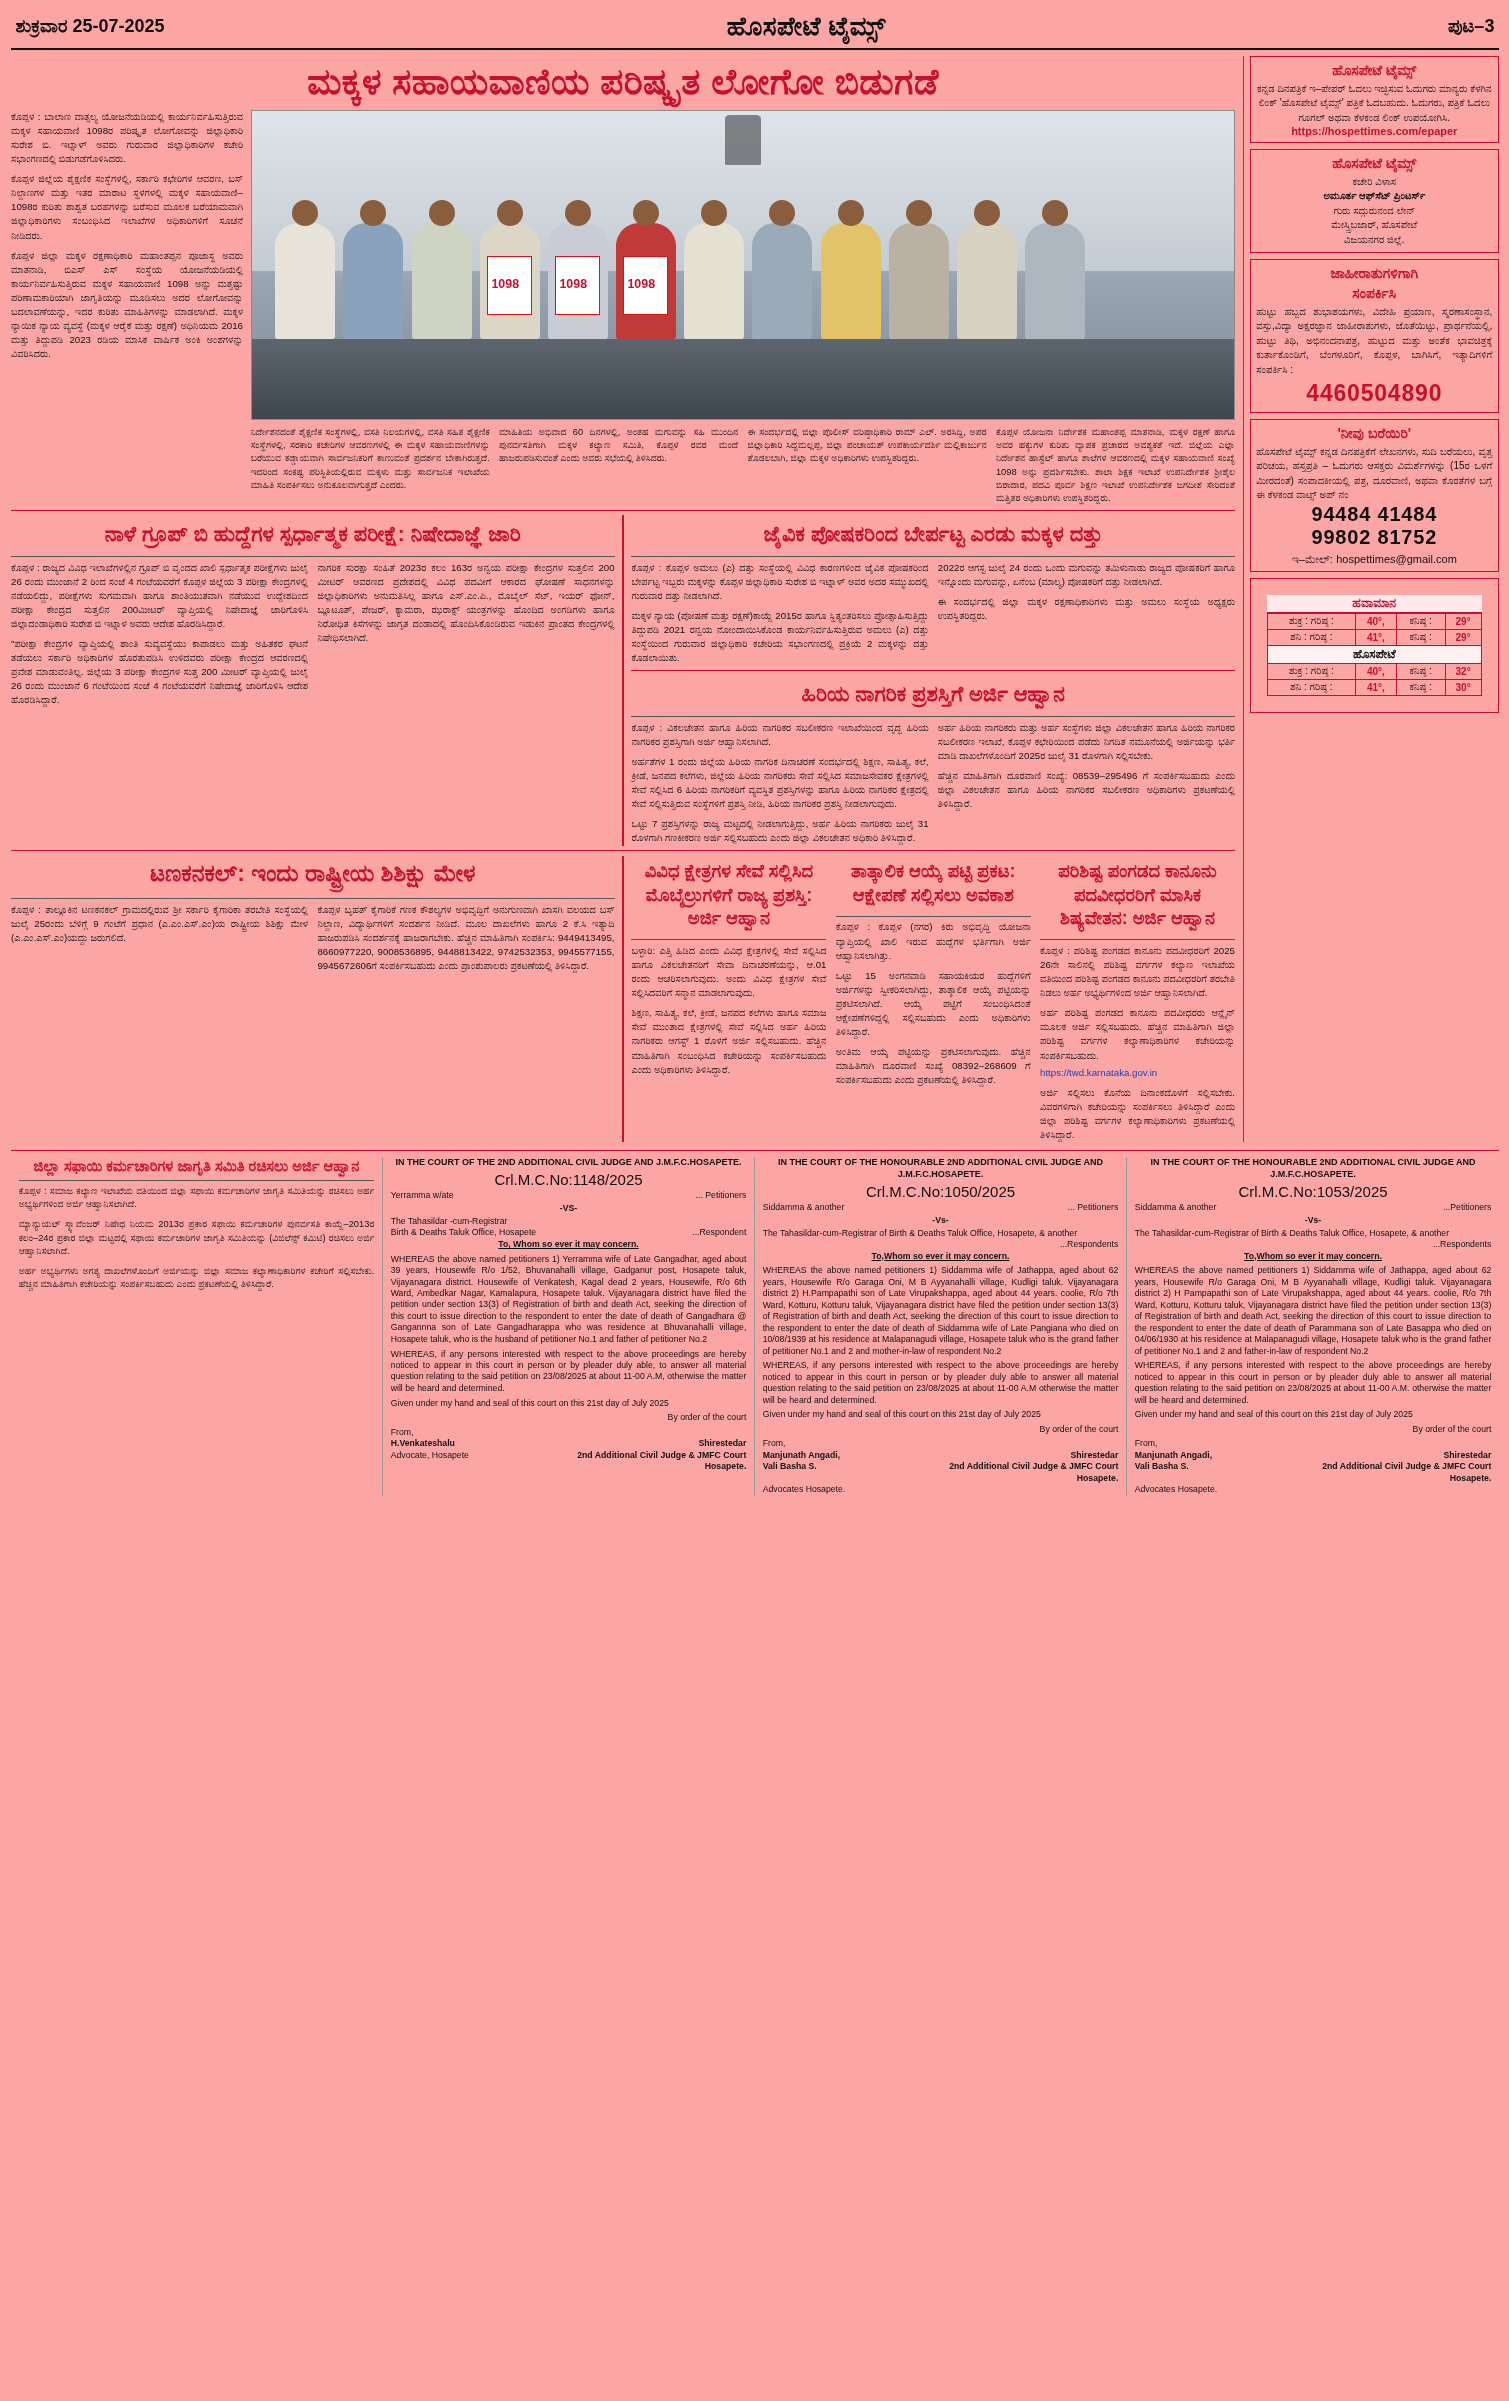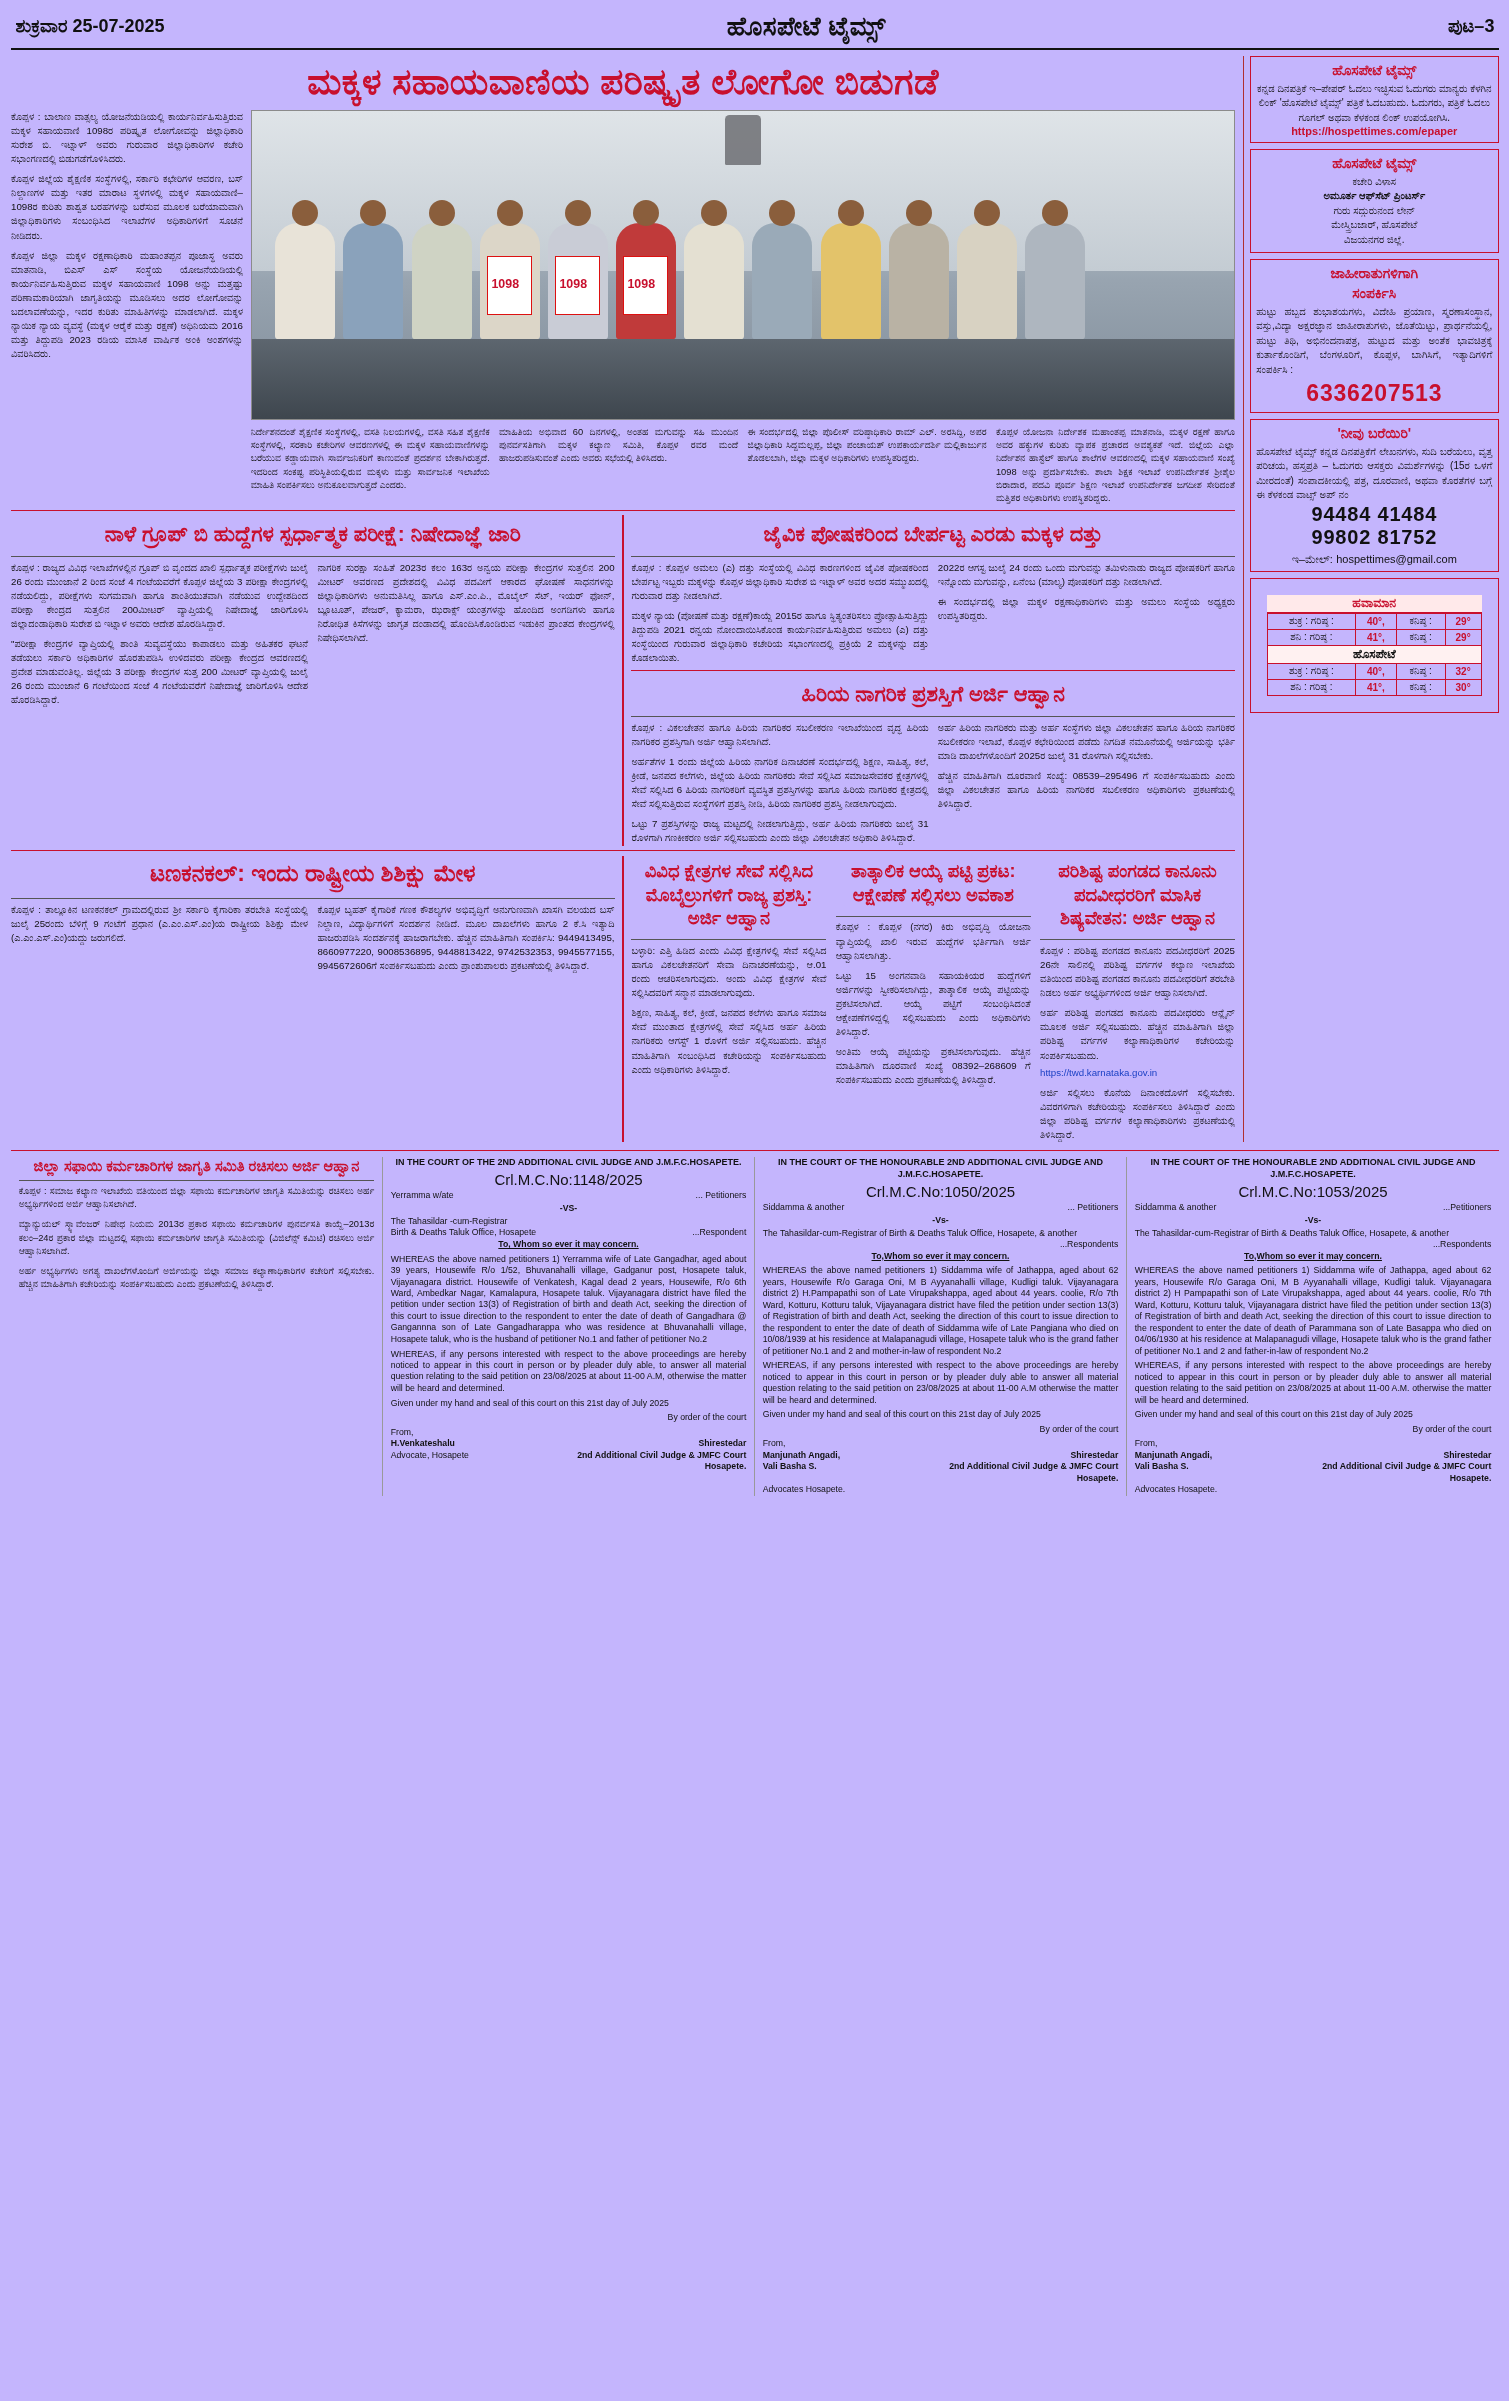--- a/index.html
+++ b/index.html
@@ -6,21 +6,21 @@
   html, body { margin:0; padding:0; }
   body {
     width: 1510px;
     background: #fdfbf3;
     font-family: "Liberation Sans", sans-serif;
     color: #111;
   }
   .page {
     width: 1510px;
     min-height: 2401px;
-    background: #c4b5fd;
+    background: #fca5a5;
     padding: 7.7px 11px 6.2px 11px;
     position: relative;
   }
 
   
   .masthead {
     display: flex;
     align-items: center;
     justify-content: space-between;
     border-bottom: 2.3px solid #111;
@@ -398,21 +398,21 @@
         <div class="rtext" style="font-weight:bold">ಅಮೂರ್ತ ಆಫ್‌ಸೆಟ್ ಪ್ರಿಂಟರ್ಸ್</div>
         <div class="rtext">ಗುರು ಸದ್ಗುರುನಂದ ಲೇನ್</div>
         <div class="rtext">ಮೇಸ್ತ್ರಿಬಜಾರ್, ಹೊಸಪೇಟೆ</div>
         <div class="rtext">ವಿಜಯನಗರ ಜಿಲ್ಲೆ.</div>
       </div>
 
       <div class="rbox">
         <div class="rtitle">ಜಾಹೀರಾತುಗಳಿಗಾಗಿ</div>
         <div class="rtitle">ಸಂಪರ್ಕಿಸಿ</div>
         <div class="rtext" style="text-align:justify">ಹುಟ್ಟು ಹಬ್ಬದ ಶುಭಾಶಯಗಳು, ವಿದೇಹಿ ಪ್ರಯಾಣ, ಸ್ಮರಣಾಸಂಸ್ಥಾನ, ವಸ್ತು,ವಿದ್ಯಾ ಅಕ್ಷರಜ್ಞಾನ ಜಾಹೀರಾತುಗಳು, ಜೊತೆಯಿಟ್ಟು, ಪ್ರಾರ್ಥನೆಯಲ್ಲಿ, ಹುಟ್ಟು ತಿಥಿ, ಅಭಿನಂದನಾಪತ್ರ, ಹುಟ್ಟುದ ಮತ್ತು ಅಂತೆಕ ಭಾವಚಿತ್ರಕ್ಕೆ ಕುರ್ತಾಕೊಂಡಿಗೆ, ಬೆಂಗಳೂರಿಗೆ, ಕೊಪ್ಪಳ, ಬಾಗಿಸಿಗೆ, ಇತ್ಯಾದಿಗಳಿಗೆ ಸಂಪರ್ಕಿಸಿ :</div>
-        <div class="big-num">6336207513</div>
+        <div class="big-num">4460504890</div>
       </div>
 
       <div class="rbox">
         <div class="rtitle">'ನೀವು ಬರೆಯಿರಿ'</div>
         <div class="rtext" style="text-align:justify">ಹೊಸಪೇಟೆ ಟೈಮ್ಸ್ ಕನ್ನಡ ದಿನಪತ್ರಿಕೆಗೆ ಲೇಖನಗಳು, ಸುದಿ ಬರೆಯಲು, ವೃತ್ತ ಪರಿಚಯ, ಹಸ್ತಪ್ರತಿ – ಓದುಗರು ಆಸಕ್ತರು ವಿಮರ್ಶೆಗಳನ್ನು (15ರ ಒಳಗೆ ಮೀರದಂತೆ) ಸಂಪಾದಕೀಯಲ್ಲಿ ಪತ್ರ, ದೂರವಾಣಿ, ಅಥವಾ ಕೊರತೆಗಳ ಬಗ್ಗೆ ಈ ಕೆಳಕಂಡ ವಾಟ್ಸ್ ಅಪ್ ನಂ</div>
         <div class="num2">94484 41484</div>
         <div class="num2">99802 81752</div>
         <div style="margin-top:3.1px">
           <span class="mail">ಇ–ಮೇಲ್:</span>
           <span class="mail">hospettimes@gmail.com</span>

